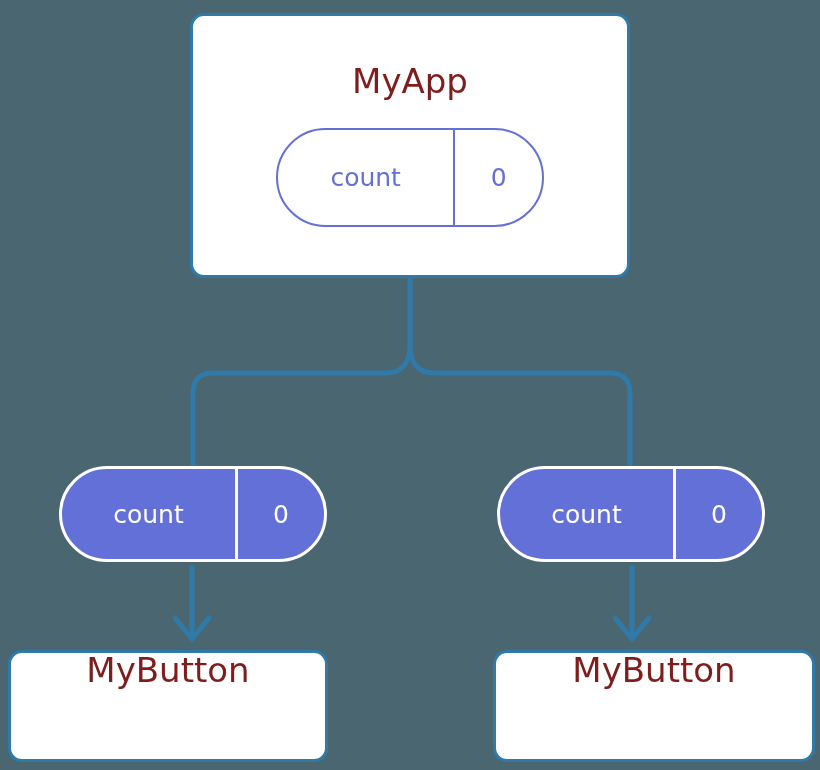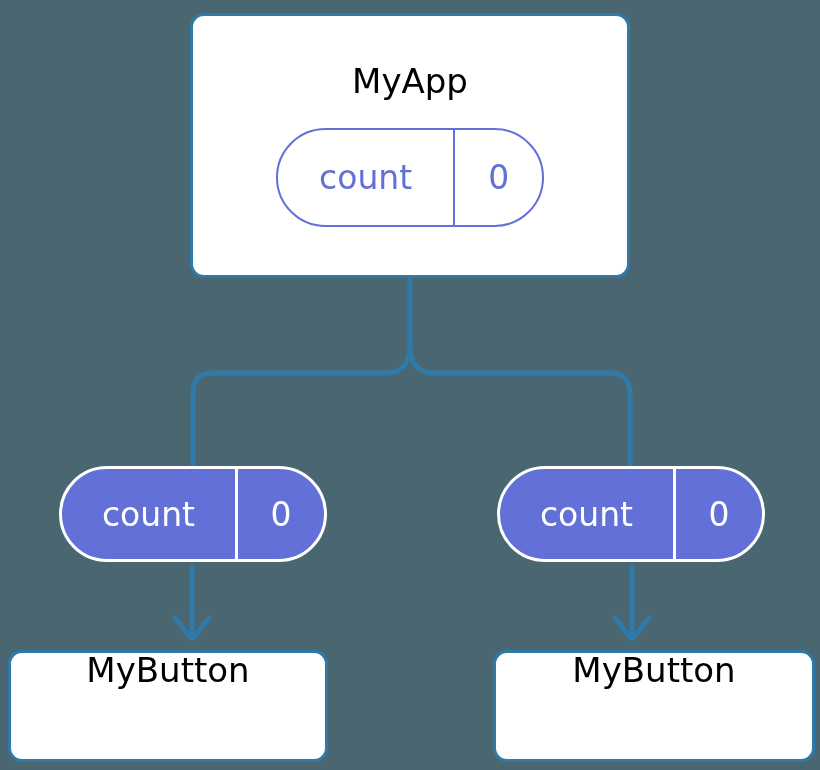--- a/index.html
+++ b/index.html
@@ -30,21 +30,21 @@
 
   
   .component-box {
     position: absolute;
     background: #ffffff;
     border: 3px solid #2f7aa8;
     border-radius: 14px;
     box-sizing: border-box;
   }
   .component-title {
-    color: #000000;
+    color: #7f1d1d;
     font-size: 34px;
     line-height: 1;
     text-align: center;
     white-space: nowrap;
   }
 
   
   #root-component {
     left: 190px;
     top: 13px;
@@ -72,21 +72,21 @@
     align-items: stretch;
     border-radius: 999px;
     box-sizing: border-box;
     overflow: hidden;
   }
   .state-pill .pill-key,
   .state-pill .pill-val {
     display: flex;
     align-items: center;
     justify-content: center;
-    font-size: 33px;
+    font-size: 25px;
     line-height: 1;
     box-sizing: border-box;
   }
 
   
   .state-pill.outline {
     border: 2px solid #6370d8;
     background: transparent;
   }
   .state-pill.outline .pill-key,

